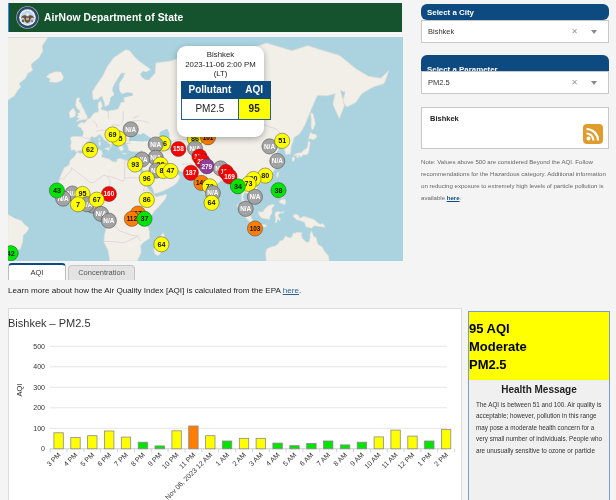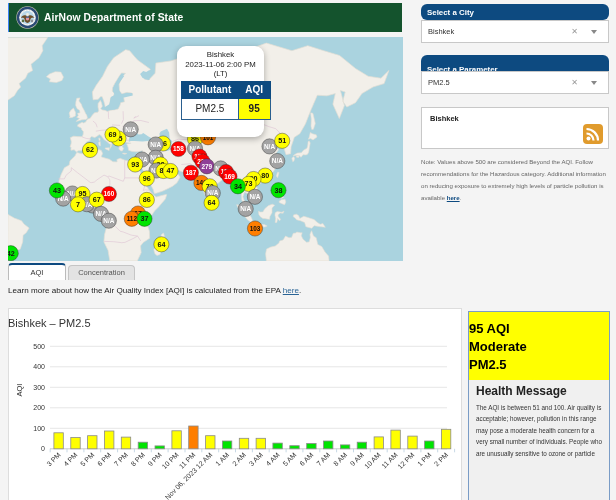--- a/index.html
+++ b/index.html
@@ -386,16 +386,16 @@
 <line x1="446.6" y1="140.8" x2="446.6" y2="144.3" stroke="#b9cede" stroke-width="0.8"></line>
 </svg>
 
 <div class="abs ccpanel">
   <div style="background:#ffff00;color:#000;text-align:left;height:67.5px;padding-top:9px;">
     <div style="font-size:13px;font-weight:bold;">95 AQI</div>
     <div style="font-size:13px;font-weight:bold;margin-top:3px;">Moderate</div>
     <div style="font-size:13px;font-weight:bold;margin-top:3px;">PM2.5</div>
   </div>
   <div style="padding:4px 7px 0;">
-    <div style="font-size:12px;font-weight:bold;color:#222;">Health Message</div>
+    <div style="font-size:10px;font-weight:bold;text-align:center;color:#222;">Health Message</div>
     <div style="font-size:6.3px;color:#333;line-height:11.6px;margin-top:4px;">The AQI is between 51 and 100. Air quality is<br>acceptable; however, pollution in this range<br>may pose a moderate health concern for a<br>very small number of individuals. People who<br>are unusually sensitive to ozone or particle</div>
   </div>
 </div>
 
 </body></html>

